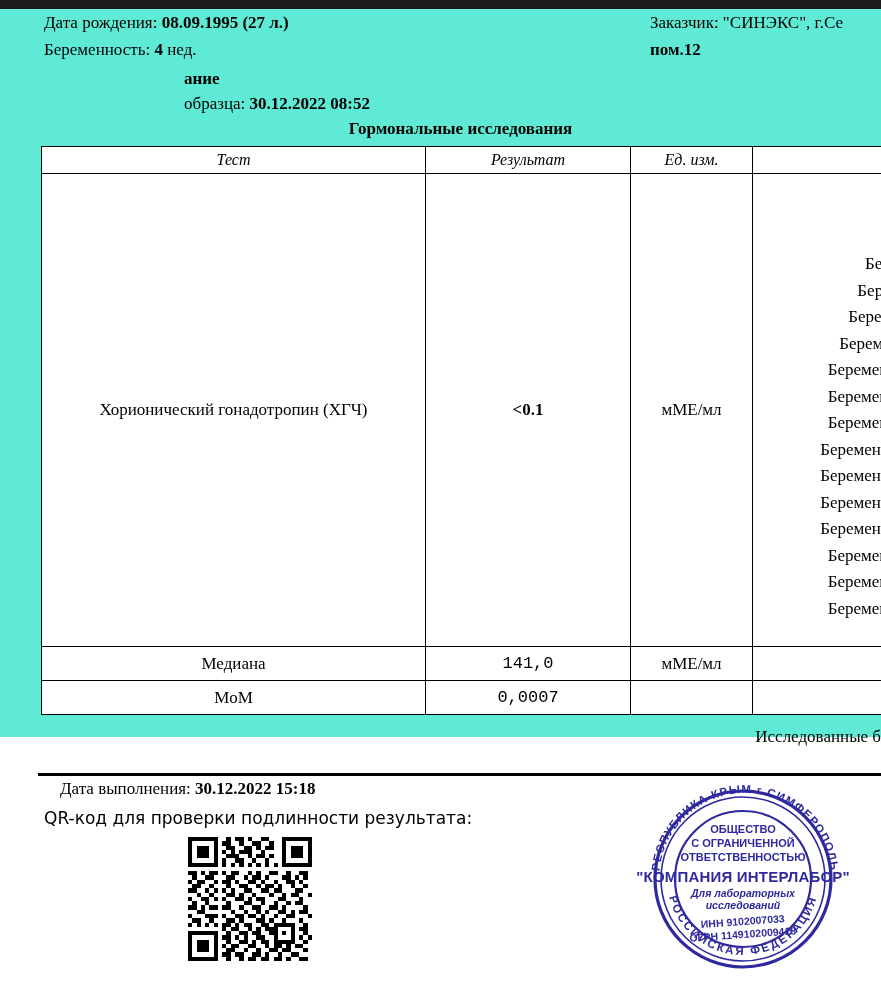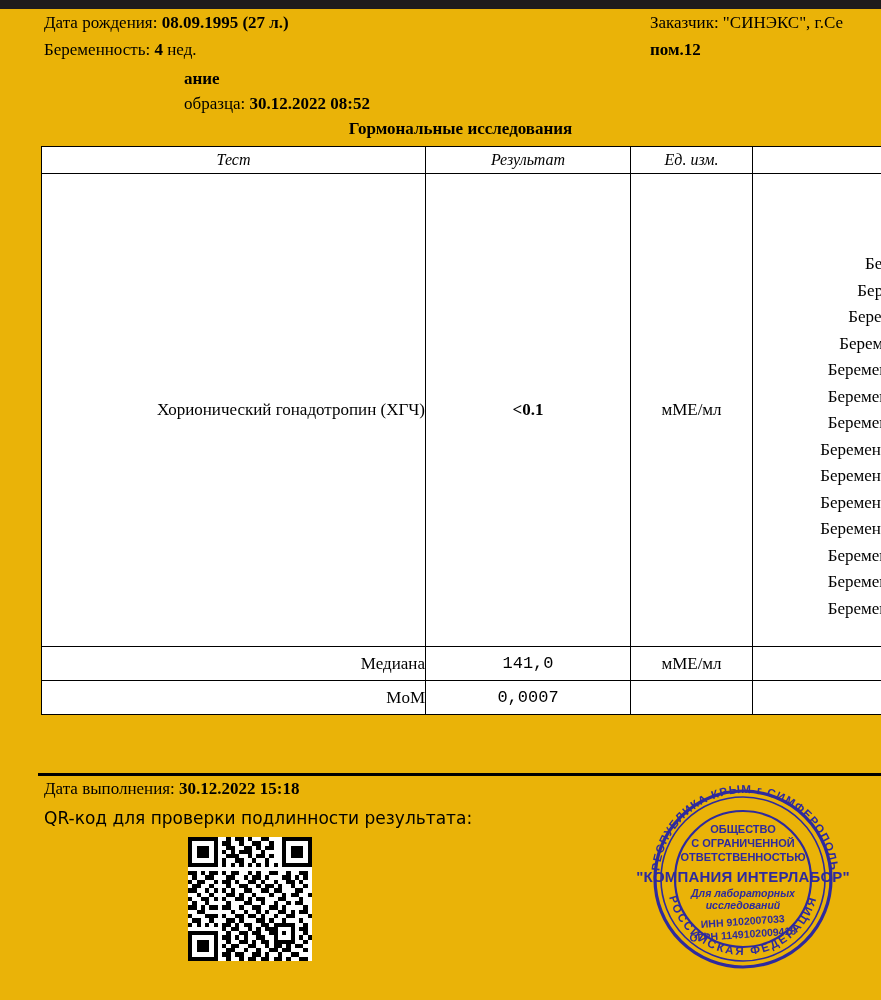--- a/index.html
+++ b/index.html
@@ -22,22 +22,22 @@
     width: 881px;
     height: 9px;
     background: #1e1c1c;
   }
 
   
   .page-sheet {
     position: absolute;
     left: 0; top: 9px;
     width: 881px;
-    height: 991px;
-    background: #eab308;
+    height: 728px;
+    background: #5eead4;
   }
 
   
   .meta {
     position: absolute;
     left: 0; top: 0;
     width: 881px;
   }
   .meta-row {
     position: absolute;
@@ -112,21 +112,21 @@
   }
   .tbl thead th {
     height: 26px;
     font-style: italic;
     font-weight: normal;
     text-align: center;
     font-size: 16px;
   }
   .cell-test {
     padding-left: 8px;
-    text-align: right;
+    text-align: center;
   }
   .cell-res {
     text-align: center;
     font-weight: bold;
   }
   .cell-res.plain { font-weight: normal; font-family: Liberation Mono, monospace; }
   .cell-unit { text-align: center; }
 
   
   .row-main td { height: 472px; }
@@ -163,21 +163,21 @@
     left: 38px;
     top: 764px;
     width: 843px;
     height: 3px;
     background: #000;
   }
 
   
   .done-date {
     position: absolute;
-    left: 44px;
+    left: 60px;
     top: 770px;
     font-size: 17px;
     white-space: nowrap;
     color: #000;
   }
   .done-date b { font-weight: bold; }
 
   .qr-caption {
     position: absolute;
     left: 44px;
@@ -296,20 +296,21 @@
       <tr class="row-sub">
         <td class="cell-test">MoM</td>
         <td class="cell-res plain">0,0007</td>
         <td class="cell-unit"></td>
         <td></td>
       </tr>
     </tbody>
   </table>
 
   <div class="notes">
+    <div>Исследованные б</div>
   </div>
 
   <div class="rule"></div>
 
   <div class="done-date">
     <span>Дата выполнения:</span>
     <b>30.12.2022 15:18</b>
   </div>
 
   <div class="qr-caption">QR-код для проверки подлинности результата:</div>

